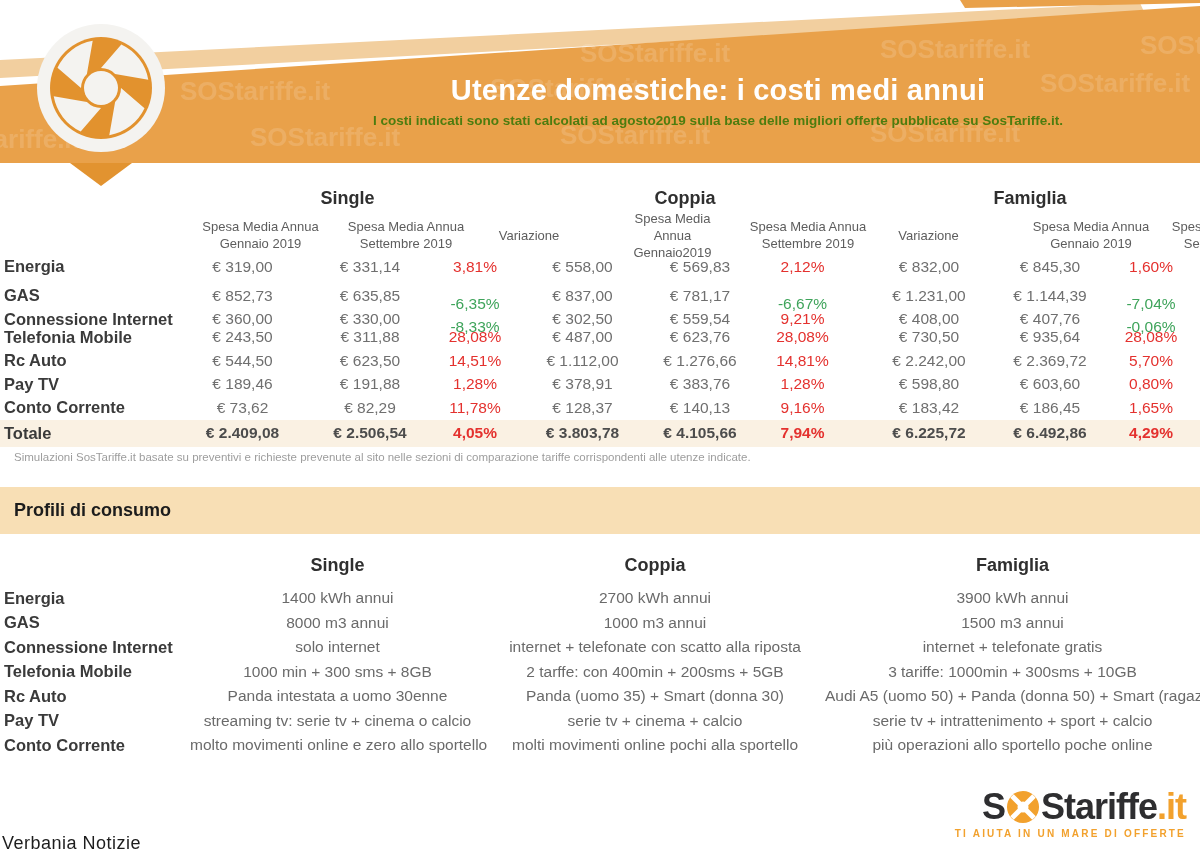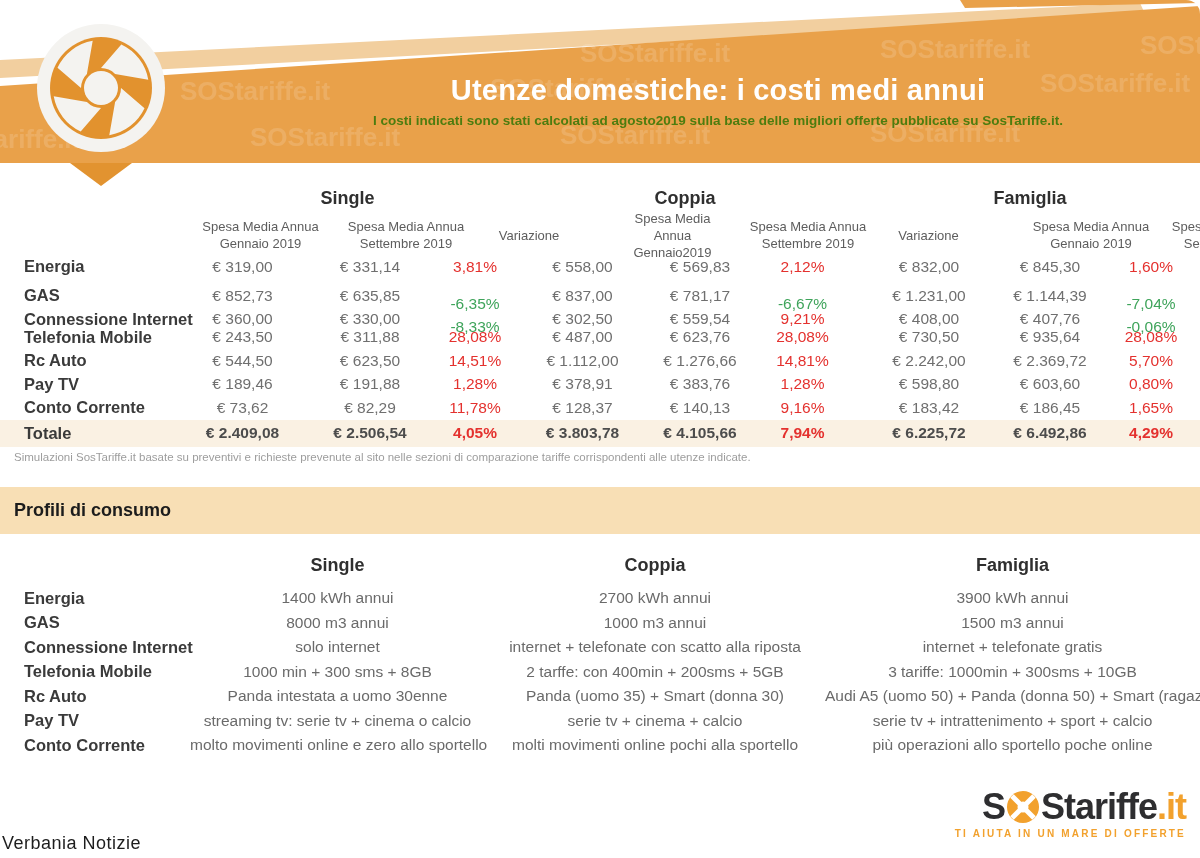--- a/index.html
+++ b/index.html
@@ -1,37 +1,37 @@
 <!DOCTYPE html>
 <html><head>
 <meta charset="utf-8">
 <style>
   html,body{margin:0;padding:0;}
   body{width:1200px;height:858px;background:#fff;font-family:"Liberation Sans",sans-serif;}
-  .canvas{position:relative;width:1200px;height:858px;background:#fff;overflow:hidden;border-radius:14px;}
+  .canvas{position:relative;width:1200px;height:858px;background:#fff;overflow:hidden;}
 
   
   .header{position:absolute;top:0;left:0;width:1200px;height:190px;}
   .header svg{position:absolute;top:0;left:0;}
   .title{position:absolute;left:240px;top:74px;width:956px;text-align:center;
          color:#fff;font-size:29px;font-weight:bold;letter-spacing:.2px;}
   .subtitle{position:absolute;left:240px;top:113px;width:956px;text-align:center;
          color:#4d7c0f;font-size:13.5px;font-weight:bold;}
   .wm{font-size:26px;font-weight:bold;fill:#ffffff;opacity:.14;}
 
   
   .costs{position:absolute;top:186px;left:0;width:1200px;}
   .cgrid{display:grid;grid-template-columns:180px 125px 130px 80px 10px 115px 120px 85px 24px 120px 122px 80px;}
   .group-row{height:25px;align-items:center;}
   .gname{text-align:center;font-size:18px;font-weight:bold;color:#2f2f2f;}
   .hrow{height:44px;gap:18px;}
   .hcell{display:flex;flex-direction:column;justify-content:center;text-align:center;
          font-size:13px;color:#5d5d5d;line-height:1.3;}
   .drow{height:23.5px;align-items:center;}
-  .rlabel{font-size:16.5px;font-weight:bold;color:#3a3a3a;padding-left:24px;white-space:nowrap;}
+  .rlabel{font-size:16.5px;font-weight:bold;color:#3a3a3a;padding-left:4px;white-space:nowrap;}
   .val{font-size:15.5px;color:#6f6f6f;text-align:center;white-space:nowrap;}
   .var{font-size:15.5px;color:#E4312E;text-align:center;}
   .var.neg{color:#3FA45B;margin-top:16px;}
   .total-row{background:#FAF1E3;height:27px;}
   .total-row .val{font-weight:bold;color:#4c4c4c;}
   .total-row .var{font-weight:bold;}
   .note{position:absolute;top:451px;left:14px;font-size:11.5px;color:#9d9d9d;}
 
   
   .section-band{position:absolute;top:487px;left:0;width:1200px;height:47px;background:#F8DFB5;

